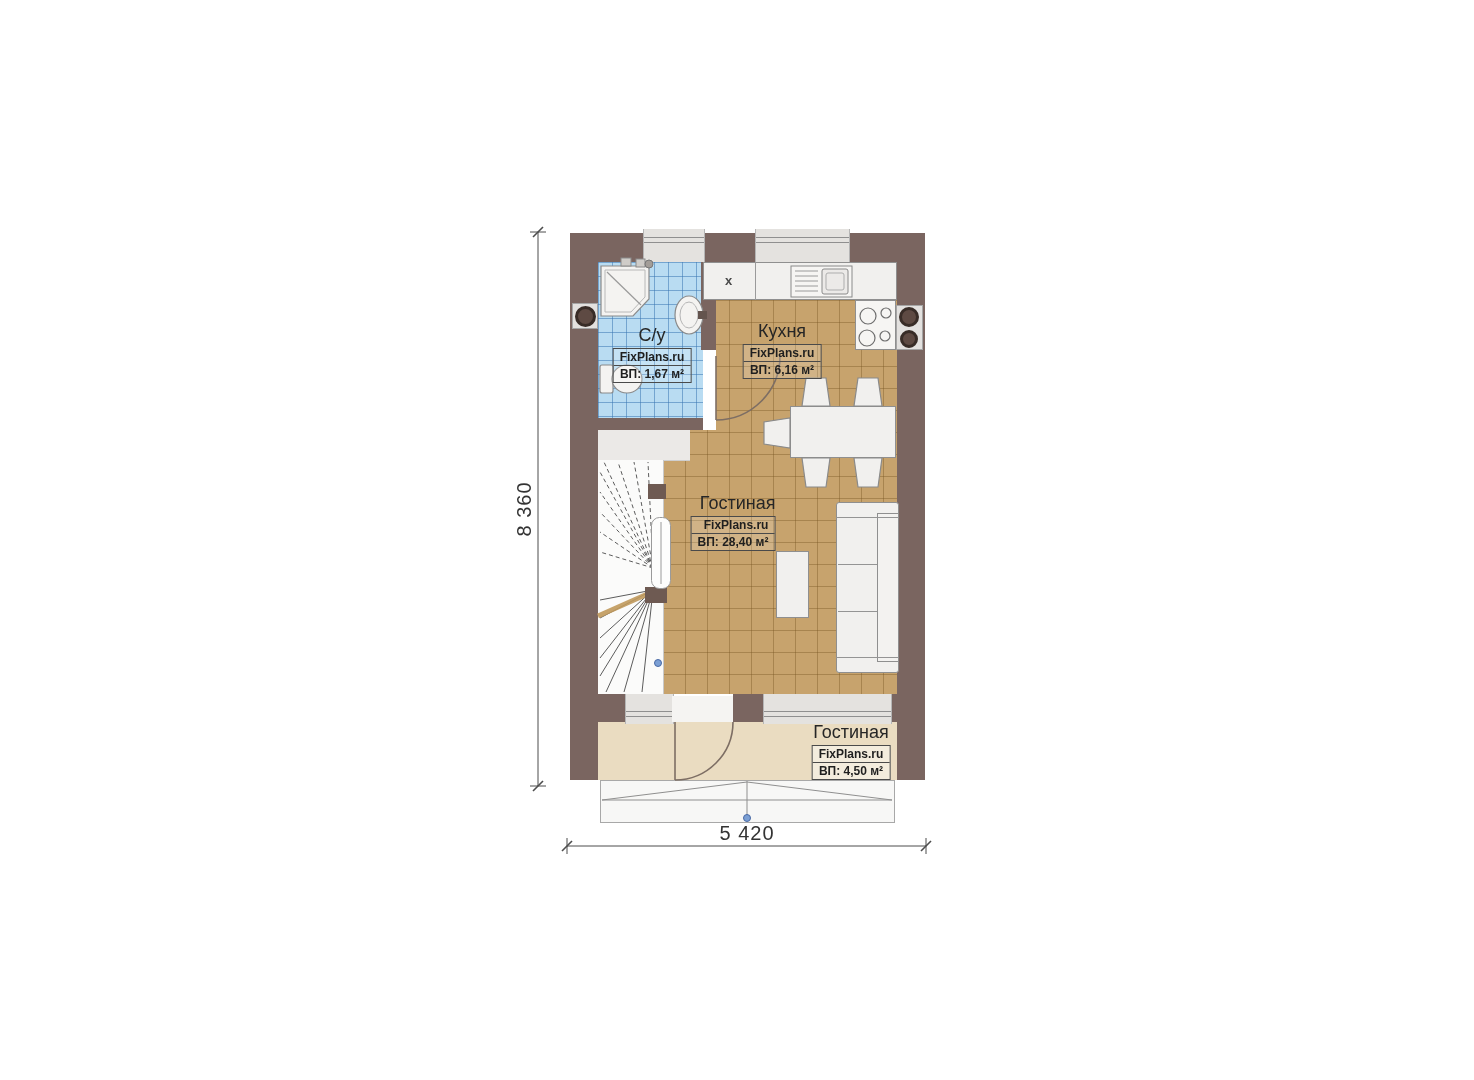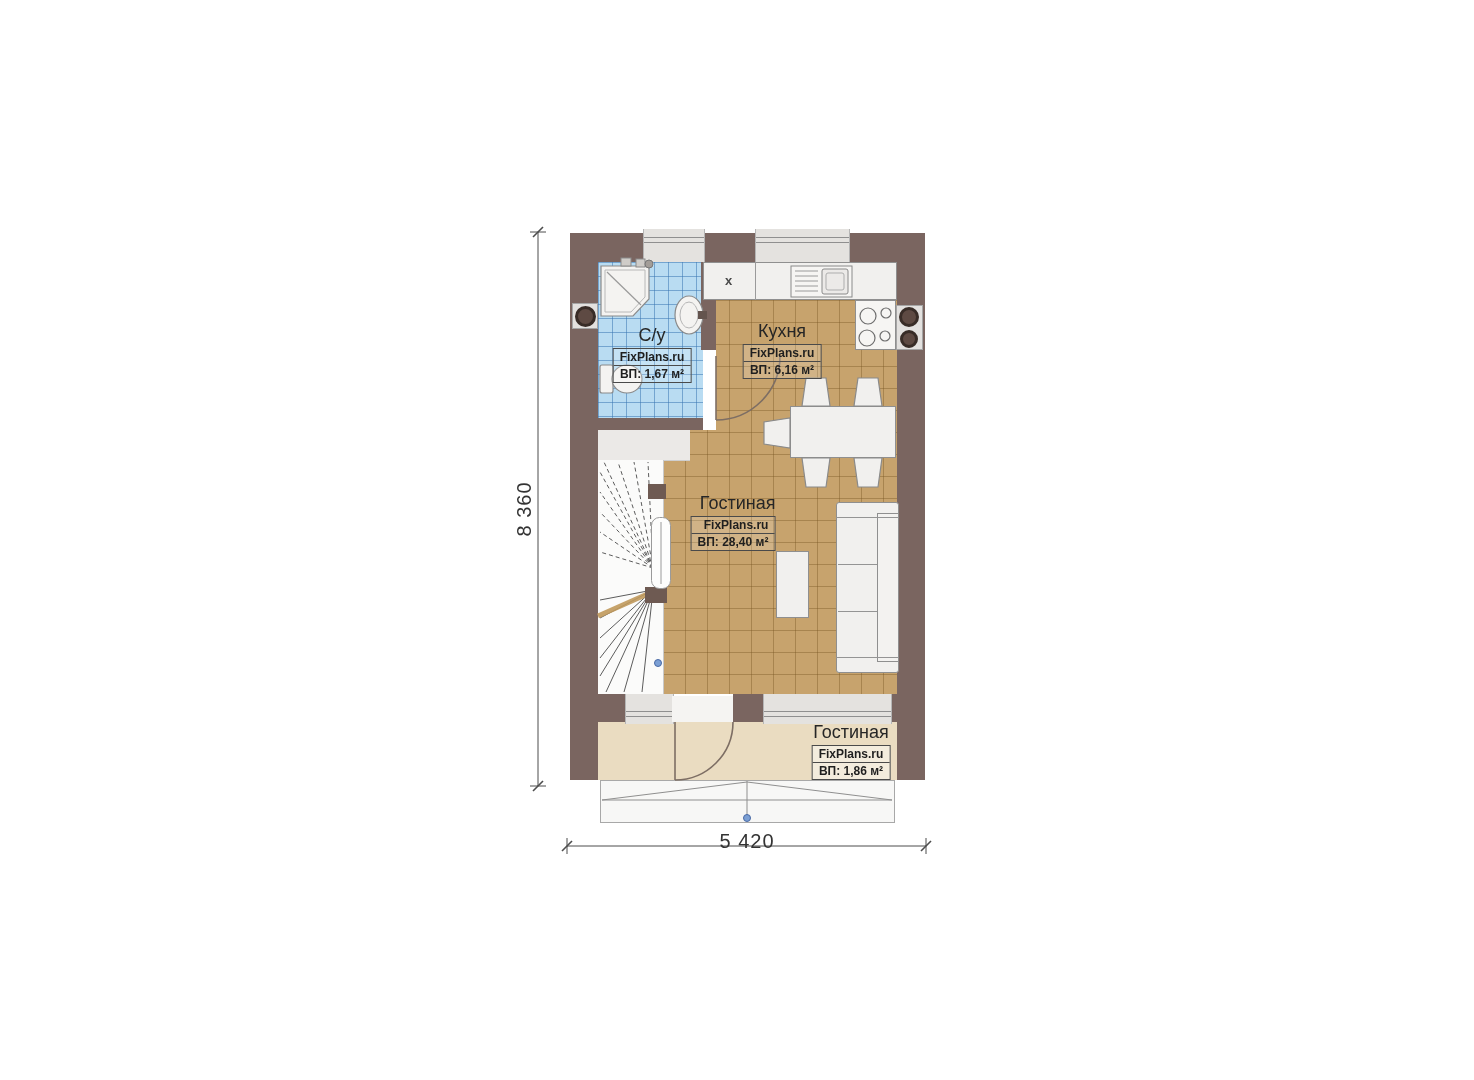--- a/index.html
+++ b/index.html
@@ -228,20 +228,20 @@
     <div class="label-box">
       <div class="label-row">FixPlans.ru</div>
       <div class="label-row">ВП: 28,40 м²</div>
     </div>
   </div>
 
   <div class="room-label" style="left:851px;top:722px;">
     <div class="room-name">Гостиная</div>
     <div class="label-box" style="background:rgba(255,255,255,0.45);">
       <div class="label-row">FixPlans.ru</div>
-      <div class="label-row">ВП: 1,86 м²</div>
+      <div class="label-row">ВП: 4,50 м²</div>
     </div>
   </div>
 
   <div class="dim-text" style="left:524px;top:509px;transform:translate(-50%,-50%) rotate(-90deg);">8 360</div>
-  <div class="dim-text" style="left:747px;top:833px;transform:translate(-50%,-50%);margin-top:8px;">5 420</div>
+  <div class="dim-text" style="left:747px;top:833px;transform:translate(-50%,-50%);">5 420</div>
 
 </div>
 
 </body></html>

